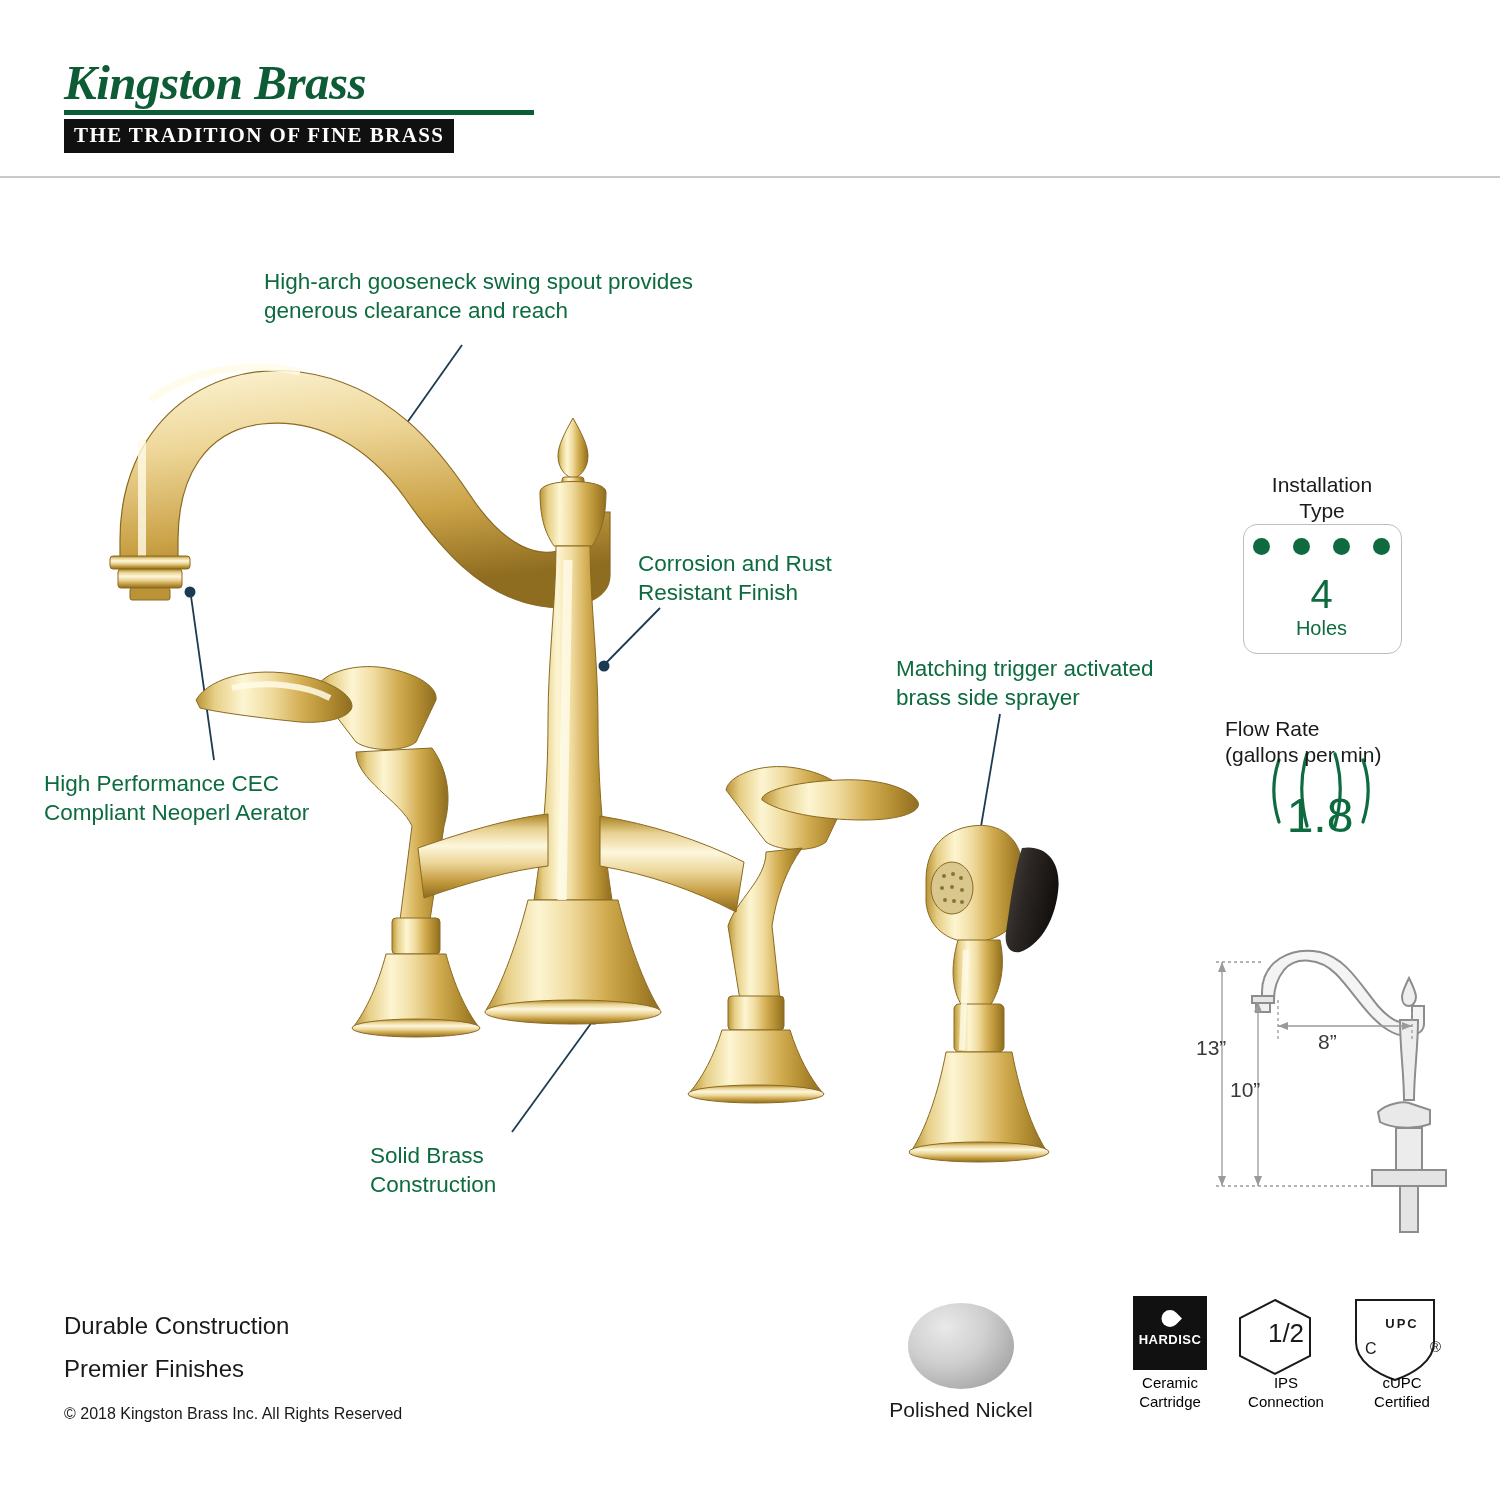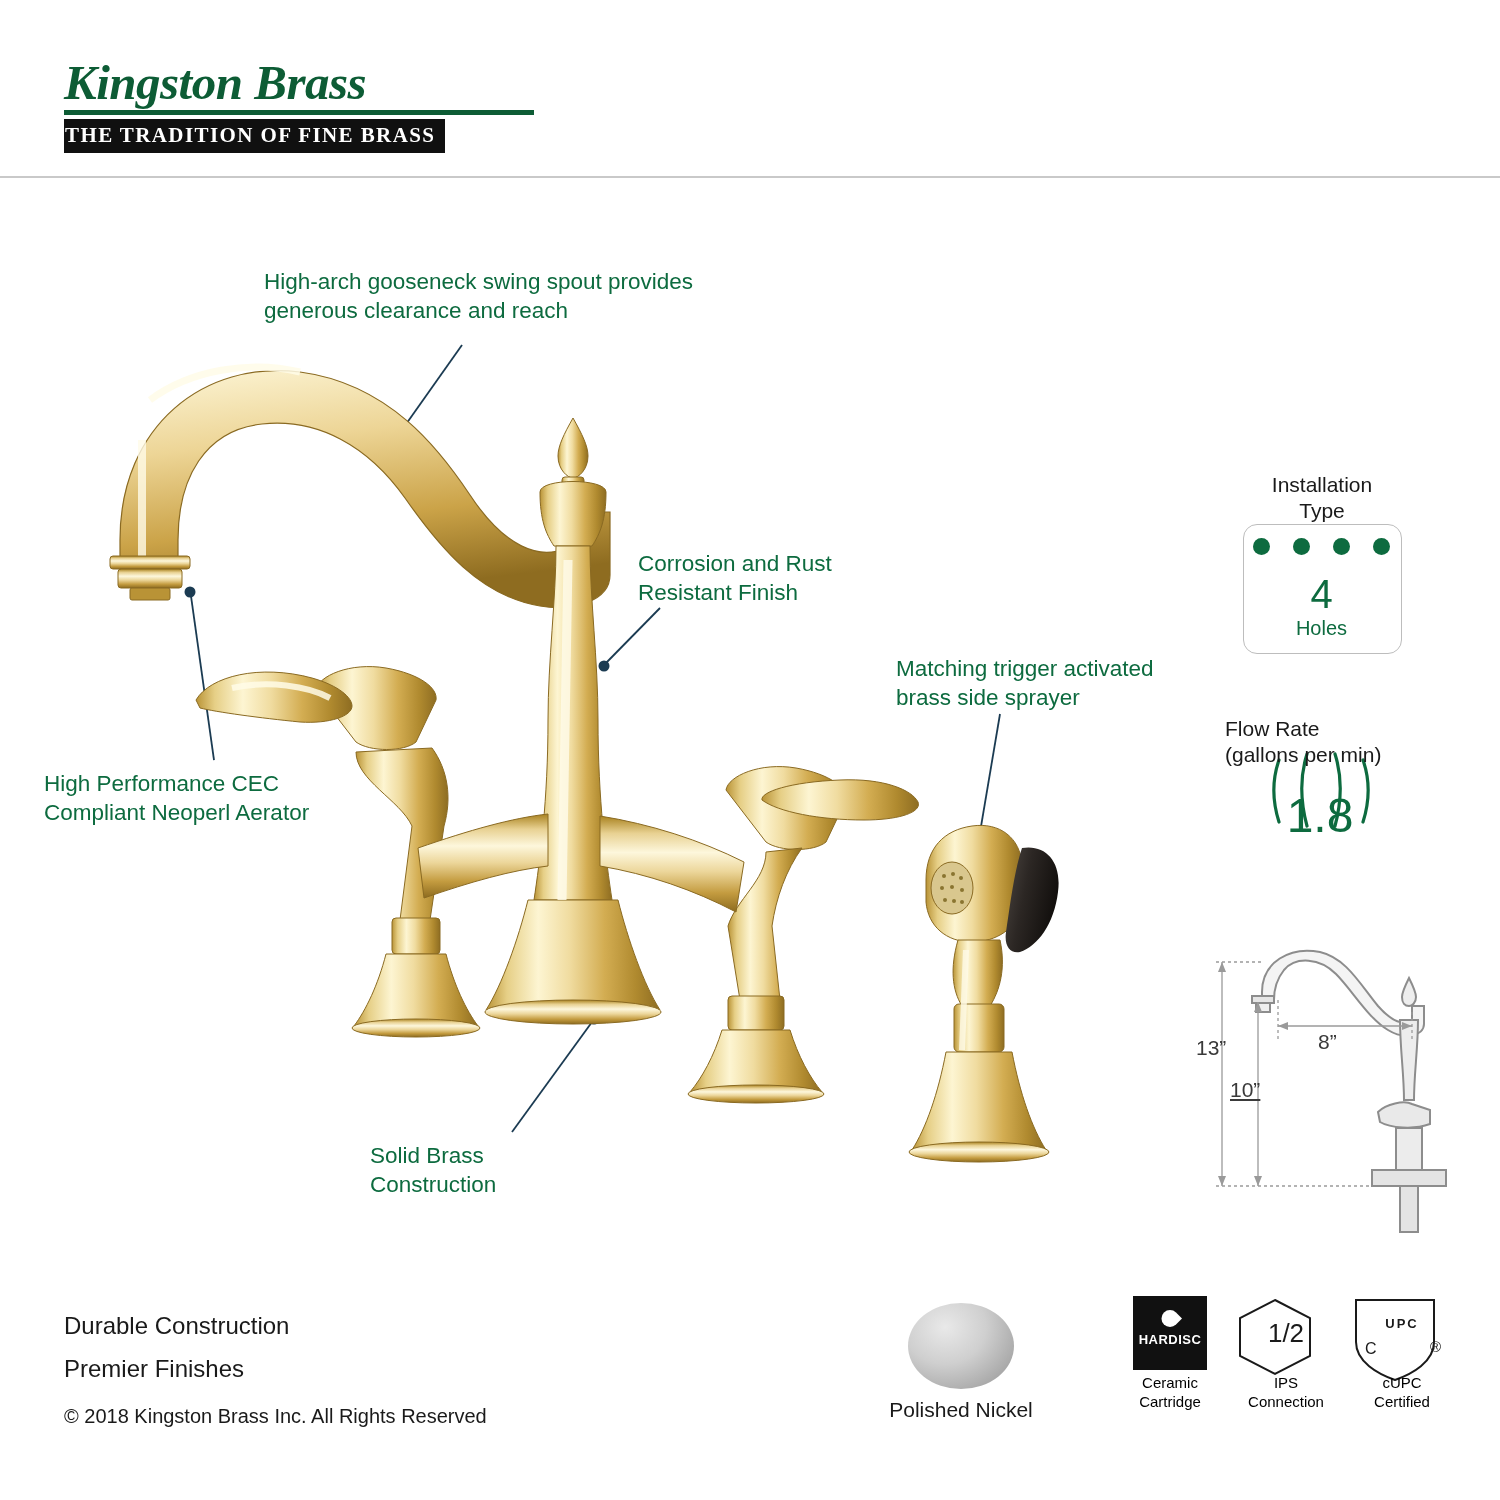--- a/index.html
+++ b/index.html
@@ -21,21 +21,21 @@
     font-size:49px;letter-spacing:-0.5px;
     color:#0d5c35;line-height:1;
   }
   .logo-rule{
     height:5px;background:#0d5c35;margin-top:3px;width:470px;
   }
   .logo-tag{
     margin-top:4px;background:#101010;color:#ffffff;
     font-family:"Liberation Serif", serif;
     font-size:21px;letter-spacing:1.4px;
-    padding:4px 10px 5px 1px;display:inline-block;
+    padding:4px 10px 5px 10px;display:inline-block;
     font-weight:bold;
   }
   .header-rule{
     position:absolute;left:0;right:0;top:176px;height:2px;background:#c9c9c9;
   }
 
   
   .callout{
     position:absolute;
     color:#0d6b3f;
@@ -81,27 +81,27 @@
     font-size:21px;line-height:1.25;color:#1a1a1a;margin-top:19px;
   }
   .flow-num{
     position:absolute;left:1240px;top:788px;width:160px;text-align:center;
     font-size:48px;color:#0d6b3f;
   }
 
   
   .dim-label{position:absolute;font-size:21px;color:#3a3a3a;}
   .dim-13{left:1196px;top:1036px;}
-  .dim-10{left:1230px;top:1078px;text-decoration:underline;}
+  .dim-10{left:1230px;top:1078px;}
   .dim-8{left:1318px;top:1030px;}
 
   
   .foot-line1{position:absolute;left:64px;top:1312px;font-size:24px;color:#1a1a1a;}
   .foot-line2{position:absolute;left:64px;top:1355px;font-size:24px;color:#1a1a1a;}
-  .foot-copy{position:absolute;left:64px;top:1405px;font-size:20px;color:#1a1a1a;}
+  .foot-copy{position:absolute;left:64px;top:1405px;font-size:16px;color:#1a1a1a;}
 
   .finish-swatch{
     position:absolute;left:908px;top:1303px;width:106px;height:86px;border-radius:50%;
     background:radial-gradient(ellipse at 35% 28%, #e9e9e9 0%, #cfcfcf 42%, #a9a9a9 78%, #b9b9b9 100%);
   }
   .finish-name{
     position:absolute;left:878px;top:1398px;width:166px;text-align:center;
     font-size:21px;color:#1a1a1a;
   }
 

